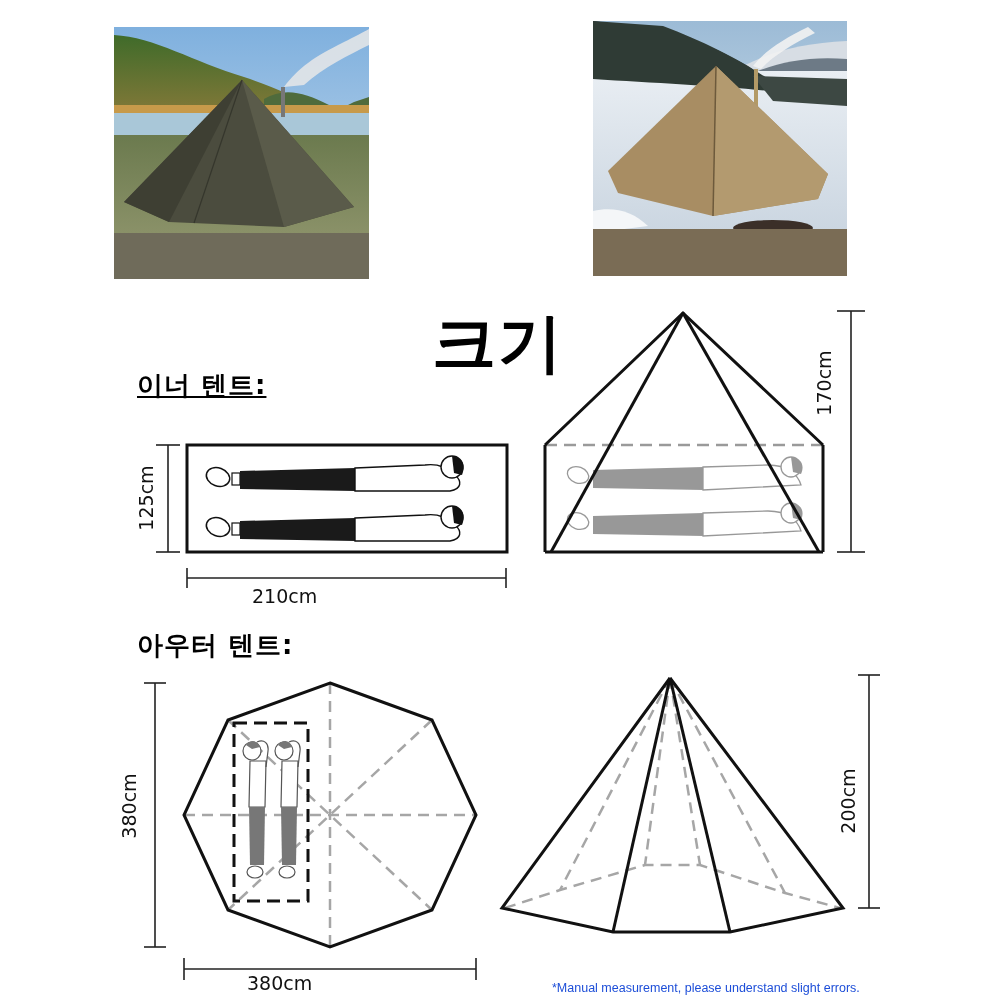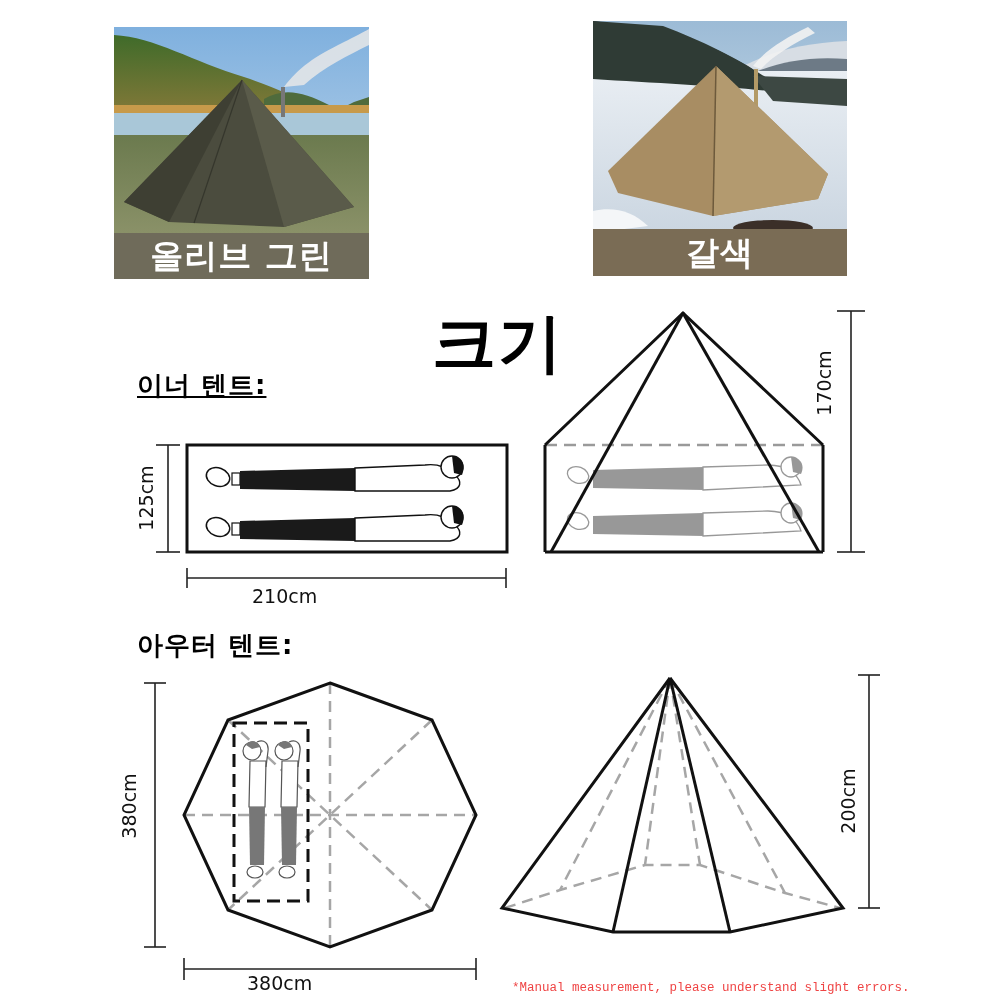--- a/index.html
+++ b/index.html
@@ -15,21 +15,21 @@
   .photo-label {
     position: absolute; left: 0; right: 0; bottom: 0; height: 46px;
     color: #ffffff; font-weight: bold; font-size: 33px; text-align: center; line-height: 46px;
     letter-spacing: 1px;
   }
 
   .title-main { font-size: 64px; font-weight: bold; letter-spacing: 2px; }
   .section-heading { font-size: 26px; font-weight: bold; letter-spacing: 1px; }
   .dim-label { font-size: 19px; color: #111; font-family: "DejaVu Sans", sans-serif; }
   .dim-vertical { transform-origin: center center; transform: rotate(-90deg); white-space: nowrap; }
-  .footnote { font-size: 12.5px; color: #ef4444; font-family: Liberation Mono, monospace; white-space: nowrap; }
+  .footnote { font-size: 12.5px; color: #1d4ed8; font-family: Liberation Sans, sans-serif; white-space: nowrap; margin-left: 40px; }
 </style>
 </head>
 <body>
 
 <div class="photo-card" style="left:114px; top:27px; width:255px; height:252px;">
   <svg width="255" height="252" viewBox="0 0 255 252">
     <defs>
       <linearGradient id="sky1" x1="0" y1="0" x2="0" y2="1">
         <stop offset="0" stop-color="#7fb0de"></stop>
         <stop offset="1" stop-color="#cfe0ee"></stop>
@@ -51,21 +51,20 @@
     <rect x="0" y="108" width="255" height="98" fill="url(#ground1)"></rect>
     <path d="M170,60 C185,40 200,30 230,15 C240,10 250,5 255,2 L255,18 C235,28 210,40 190,58 Z" fill="#e8e8e8" opacity="0.85"></path>
     <rect x="167" y="60" width="4" height="30" fill="#777"></rect>
 
     <polygon points="128,53 10,175 55,195 170,200 240,180" fill="#4b4c3e"></polygon>
     <polygon points="128,53 170,200 240,180" fill="#5a5b4a"></polygon>
     <polygon points="128,53 55,195 10,175" fill="#3e3f33"></polygon>
     <line x1="128" y1="53" x2="80" y2="196" stroke="#35362c" stroke-width="1.2"></line>
     <rect x="0" y="206" width="255" height="46" fill="#6f6b5a"></rect>
   </svg>
-  <div class="photo-label" style="background:#6f6b5a;">올리브 그린</div>
 </div>
 
 <div class="photo-card" style="left:593px; top:21px; width:254px; height:255px;">
   <svg width="254" height="255" viewBox="0 0 254 255">
     <defs>
       <linearGradient id="sky2" x1="0" y1="0" x2="0" y2="1">
         <stop offset="0" stop-color="#9cbbd6"></stop>
         <stop offset="1" stop-color="#e4ecf2"></stop>
       </linearGradient>
       <linearGradient id="snow2" x1="0" y1="0" x2="0" y2="1">
@@ -84,21 +83,20 @@
     <path d="M160,45 C172,30 190,18 215,6 L222,12 C198,24 180,35 168,48 Z" fill="#f2f2f2" opacity="0.9"></path>
     <rect x="161" y="48" width="4" height="40" fill="#b39a66"></rect>
 
     <polygon points="123,45 15,150 25,172 120,195 225,178 235,153" fill="#a88d63"></polygon>
     <polygon points="123,45 120,195 225,178 235,153" fill="#b39a6f"></polygon>
     <line x1="123" y1="45" x2="120" y2="195" stroke="#6d5a3c" stroke-width="1.5"></line>
     <path d="M0,190 C20,185 40,190 55,205 L0,212 Z" fill="#f4f6f8"></path>
     <ellipse cx="180" cy="207" rx="40" ry="8" fill="#3b2f28"></ellipse>
     <rect x="0" y="208" width="254" height="47" fill="#7a6c55"></rect>
   </svg>
-  <div class="photo-label" style="background:#7a6c55; height:47px; line-height:47px;">갈색</div>
 </div>
 
 <div class="abs title-main" style="left:432px; top:300px;">크기</div>
 
 <div class="abs section-heading" style="left:137px; top:368px;text-decoration:underline;">이너 텐트:</div>
 
 <svg class="abs" style="left:150px; top:440px;" width="370" height="150" viewBox="0 0 370 150">
 
   <g stroke="#222" stroke-width="1.6">
     <line x1="6" y1="5" x2="30" y2="5"></line>

